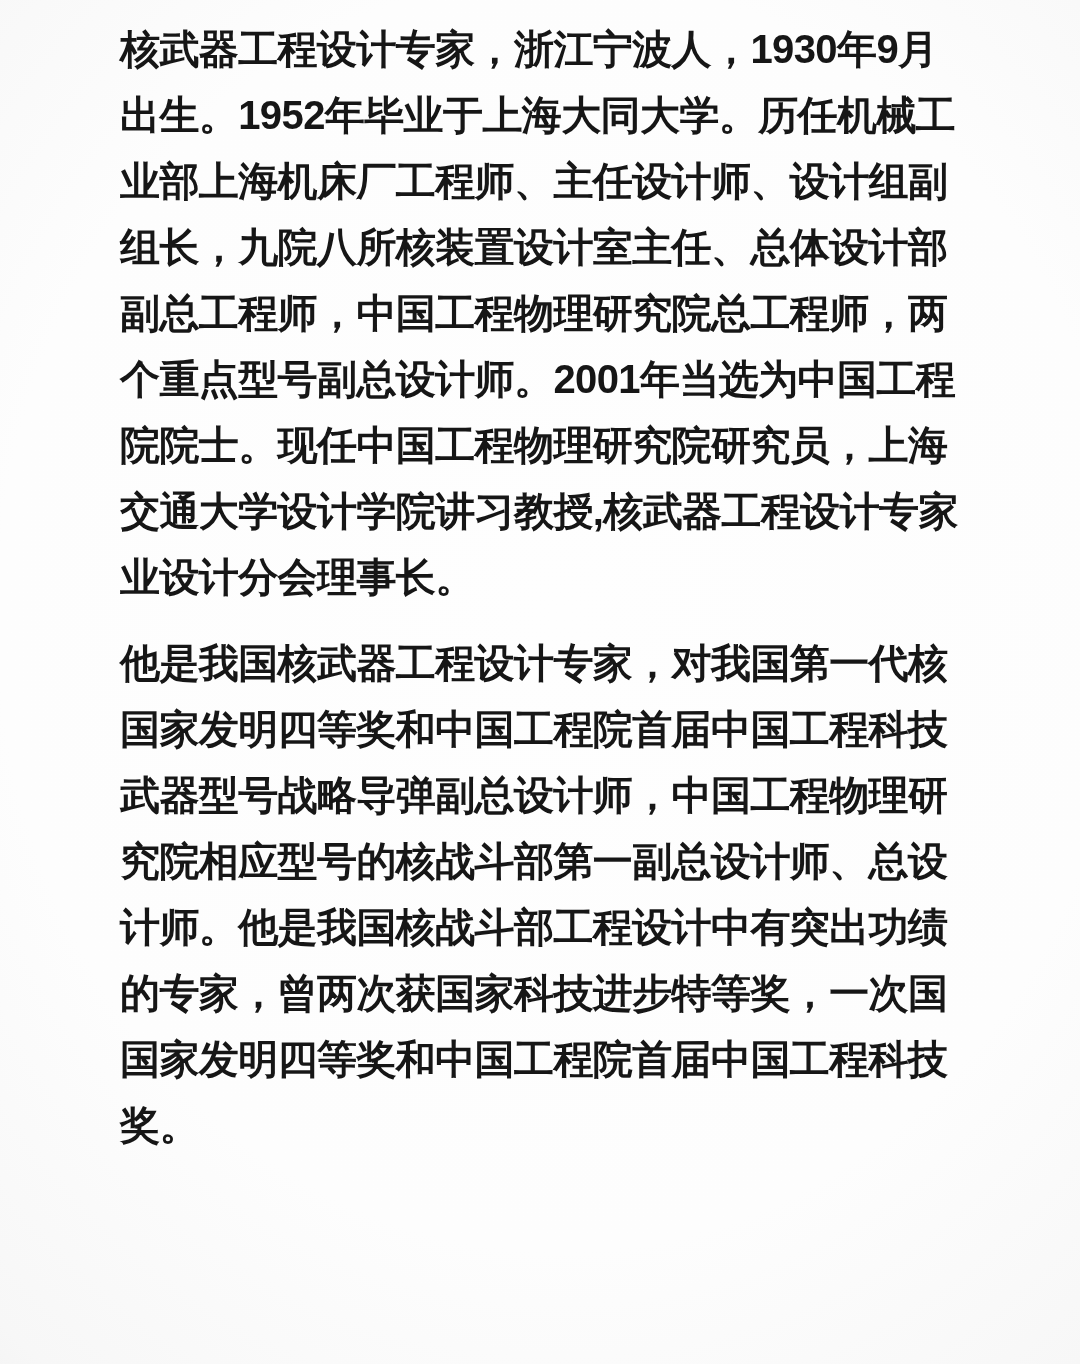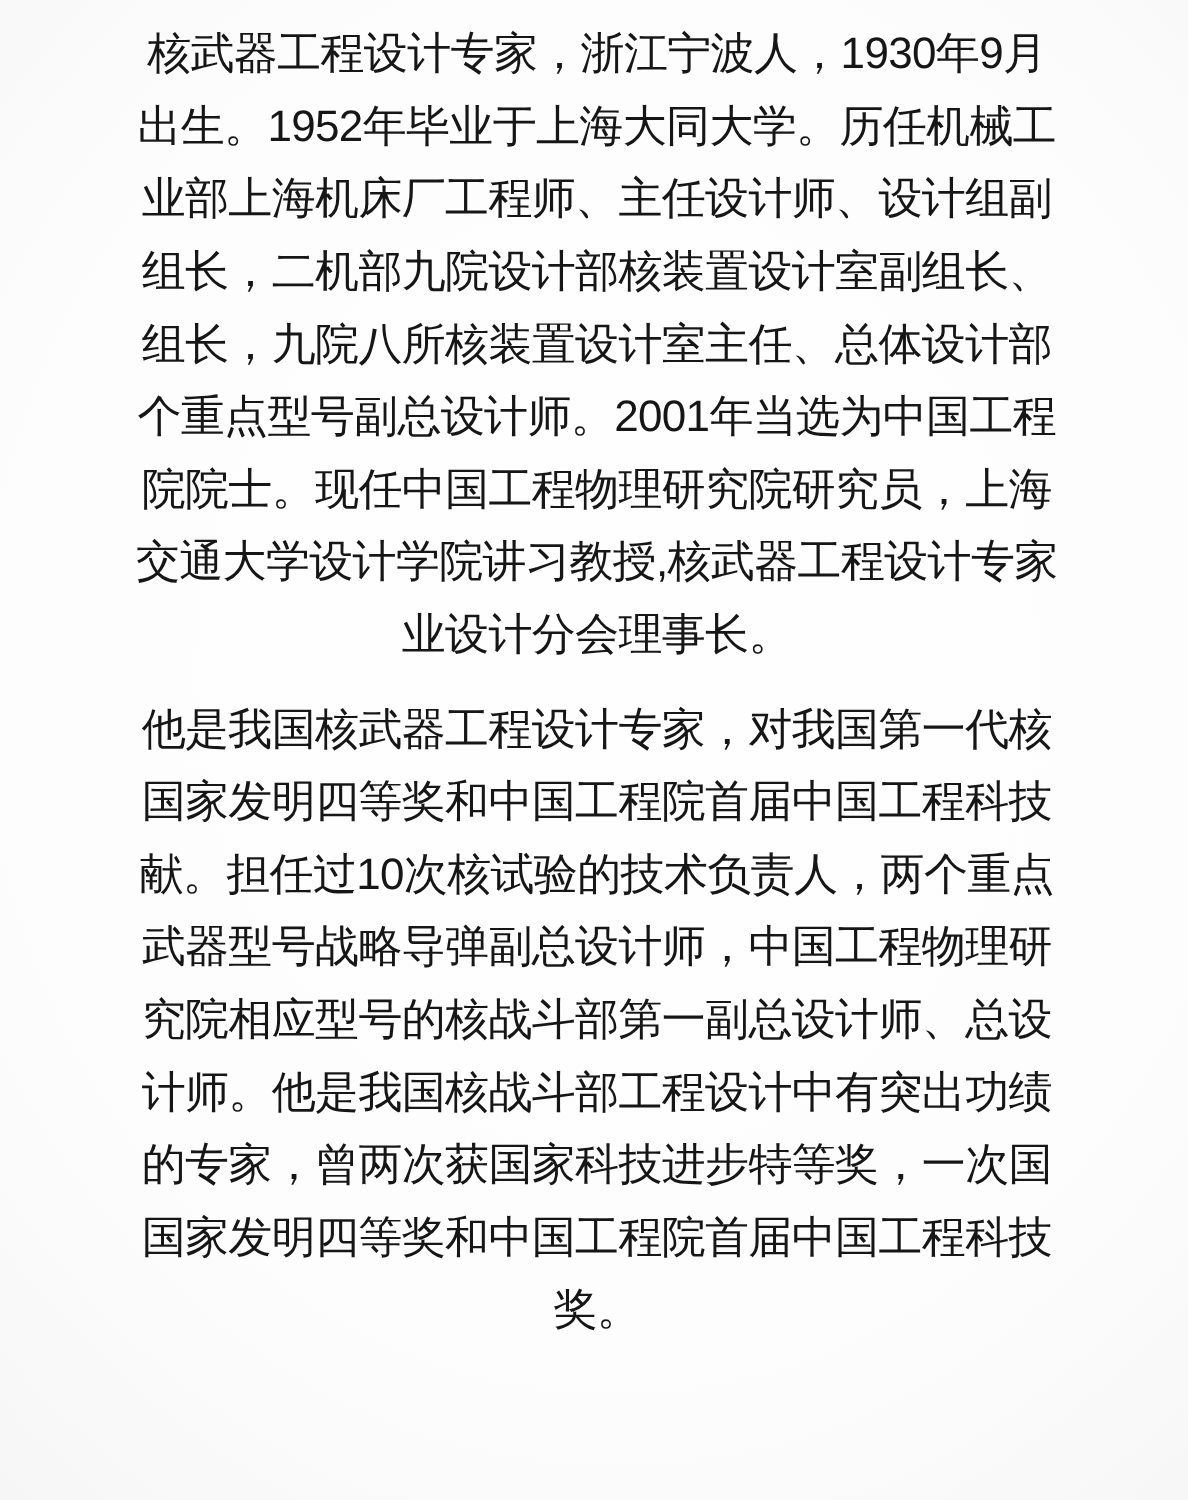--- a/index.html
+++ b/index.html
@@ -26,51 +26,49 @@
     left: 120px;
     width: 845px;
   }
   .line {
     font-size: 40px;
     line-height: 66px;
     height: 66px;
     color: #161616;
     white-space: nowrap;
     letter-spacing: -0.6px;
-    font-weight: 400;
-    text-align: center;
+    font-weight: 700;
   }
   .para-gap {
     height: 20px;
   }
 </style>
 </head>
 <body>
 
 <div class="page">
   <div class="content">
 
     <div class="para">
       <div class="line">核武器工程设计专家，浙江宁波人，1930年9月</div>
       <div class="line">出生。1952年毕业于上海大同大学。历任机械工</div>
       <div class="line">业部上海机床厂工程师、主任设计师、设计组副</div>
-      <div class="line">组长，二机部九院设计部核装置设计室副组长、</div>
       <div class="line">组长，九院八所核装置设计室主任、总体设计部</div>
+      <div class="line">副总工程师，中国工程物理研究院总工程师，两</div>
       <div class="line">个重点型号副总设计师。2001年当选为中国工程</div>
       <div class="line">院院士。现任中国工程物理研究院研究员，上海</div>
       <div class="line">交通大学设计学院讲习教授,核武器工程设计专家</div>
       <div class="line">业设计分会理事长。</div>
     </div>
 
     <div class="para-gap"></div>
 
     <div class="para">
       <div class="line">他是我国核武器工程设计专家，对我国第一代核</div>
       <div class="line">国家发明四等奖和中国工程院首届中国工程科技</div>
-      <div class="line">献。担任过10次核试验的技术负责人，两个重点</div>
       <div class="line">武器型号战略导弹副总设计师，中国工程物理研</div>
       <div class="line">究院相应型号的核战斗部第一副总设计师、总设</div>
       <div class="line">计师。他是我国核战斗部工程设计中有突出功绩</div>
       <div class="line">的专家，曾两次获国家科技进步特等奖，一次国</div>
       <div class="line">国家发明四等奖和中国工程院首届中国工程科技</div>
       <div class="line">奖。</div>
     </div>
 
   </div>
 </div>

